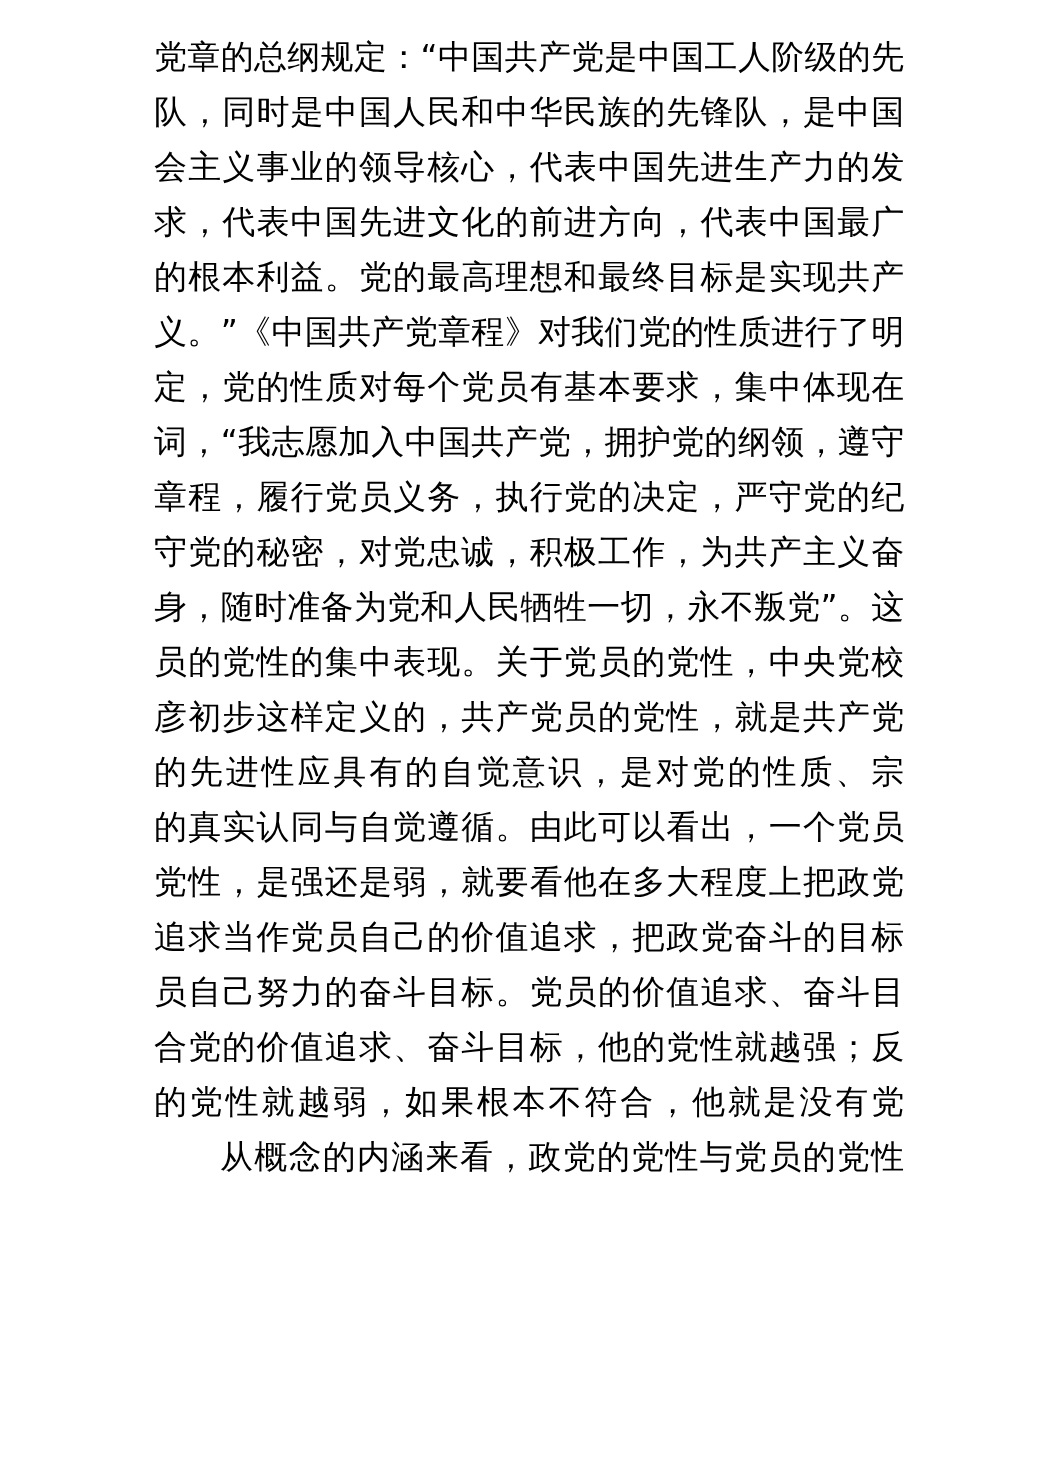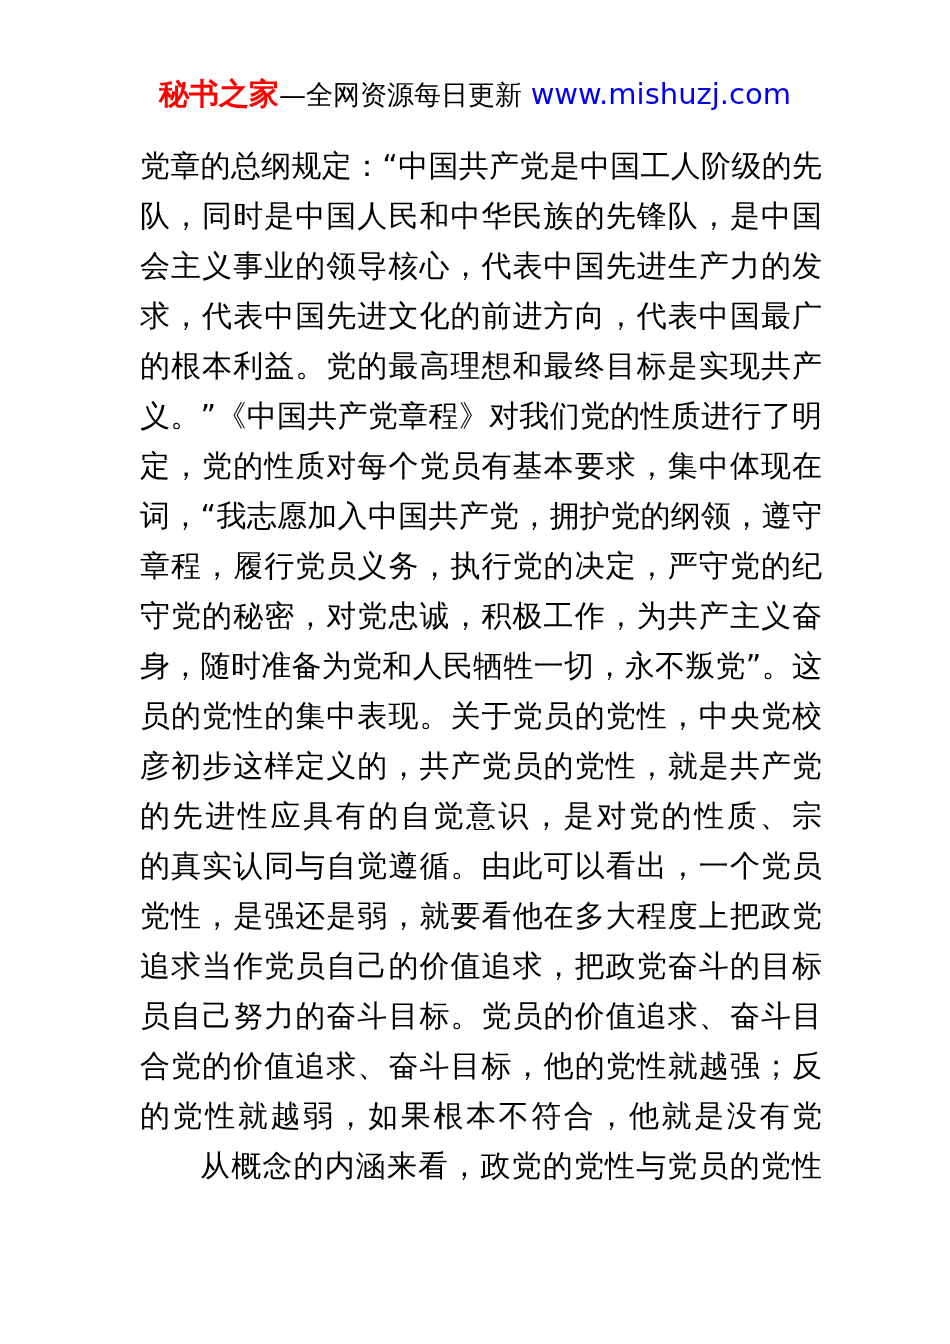--- a/index.html
+++ b/index.html
@@ -54,23 +54,20 @@
   }
   .line.indent {
     text-indent: 60px;
   }
 </style>
 </head>
 <body>
 
 <div class="page">
 
-  <div class="site-header">
-    <span class="site-name">秘书之家</span><span class="site-tagline">—全网资源每日更新 </span><span class="site-url">www.mishuzj.com</span>
-  </div>
 
   <div class="doc-body">
       <div class="line">党章的总纲规定：“中国共产党是中国工人阶级的先锋</div>
       <div class="line">队，同时是中国人民和中华民族的先锋队，是中国特色社</div>
       <div class="line">会主义事业的领导核心，代表中国先进生产力的发展要</div>
       <div class="line">求，代表中国先进文化的前进方向，代表中国最广大人民</div>
       <div class="line">的根本利益。党的最高理想和最终目标是实现共产主</div>
       <div class="line">义。”《中国共产党章程》对我们党的性质进行了明确规</div>
       <div class="line">定，党的性质对每个党员有基本要求，集中体现在入党誓</div>
       <div class="line">词，“我志愿加入中国共产党，拥护党的纲领，遵守党的</div>

